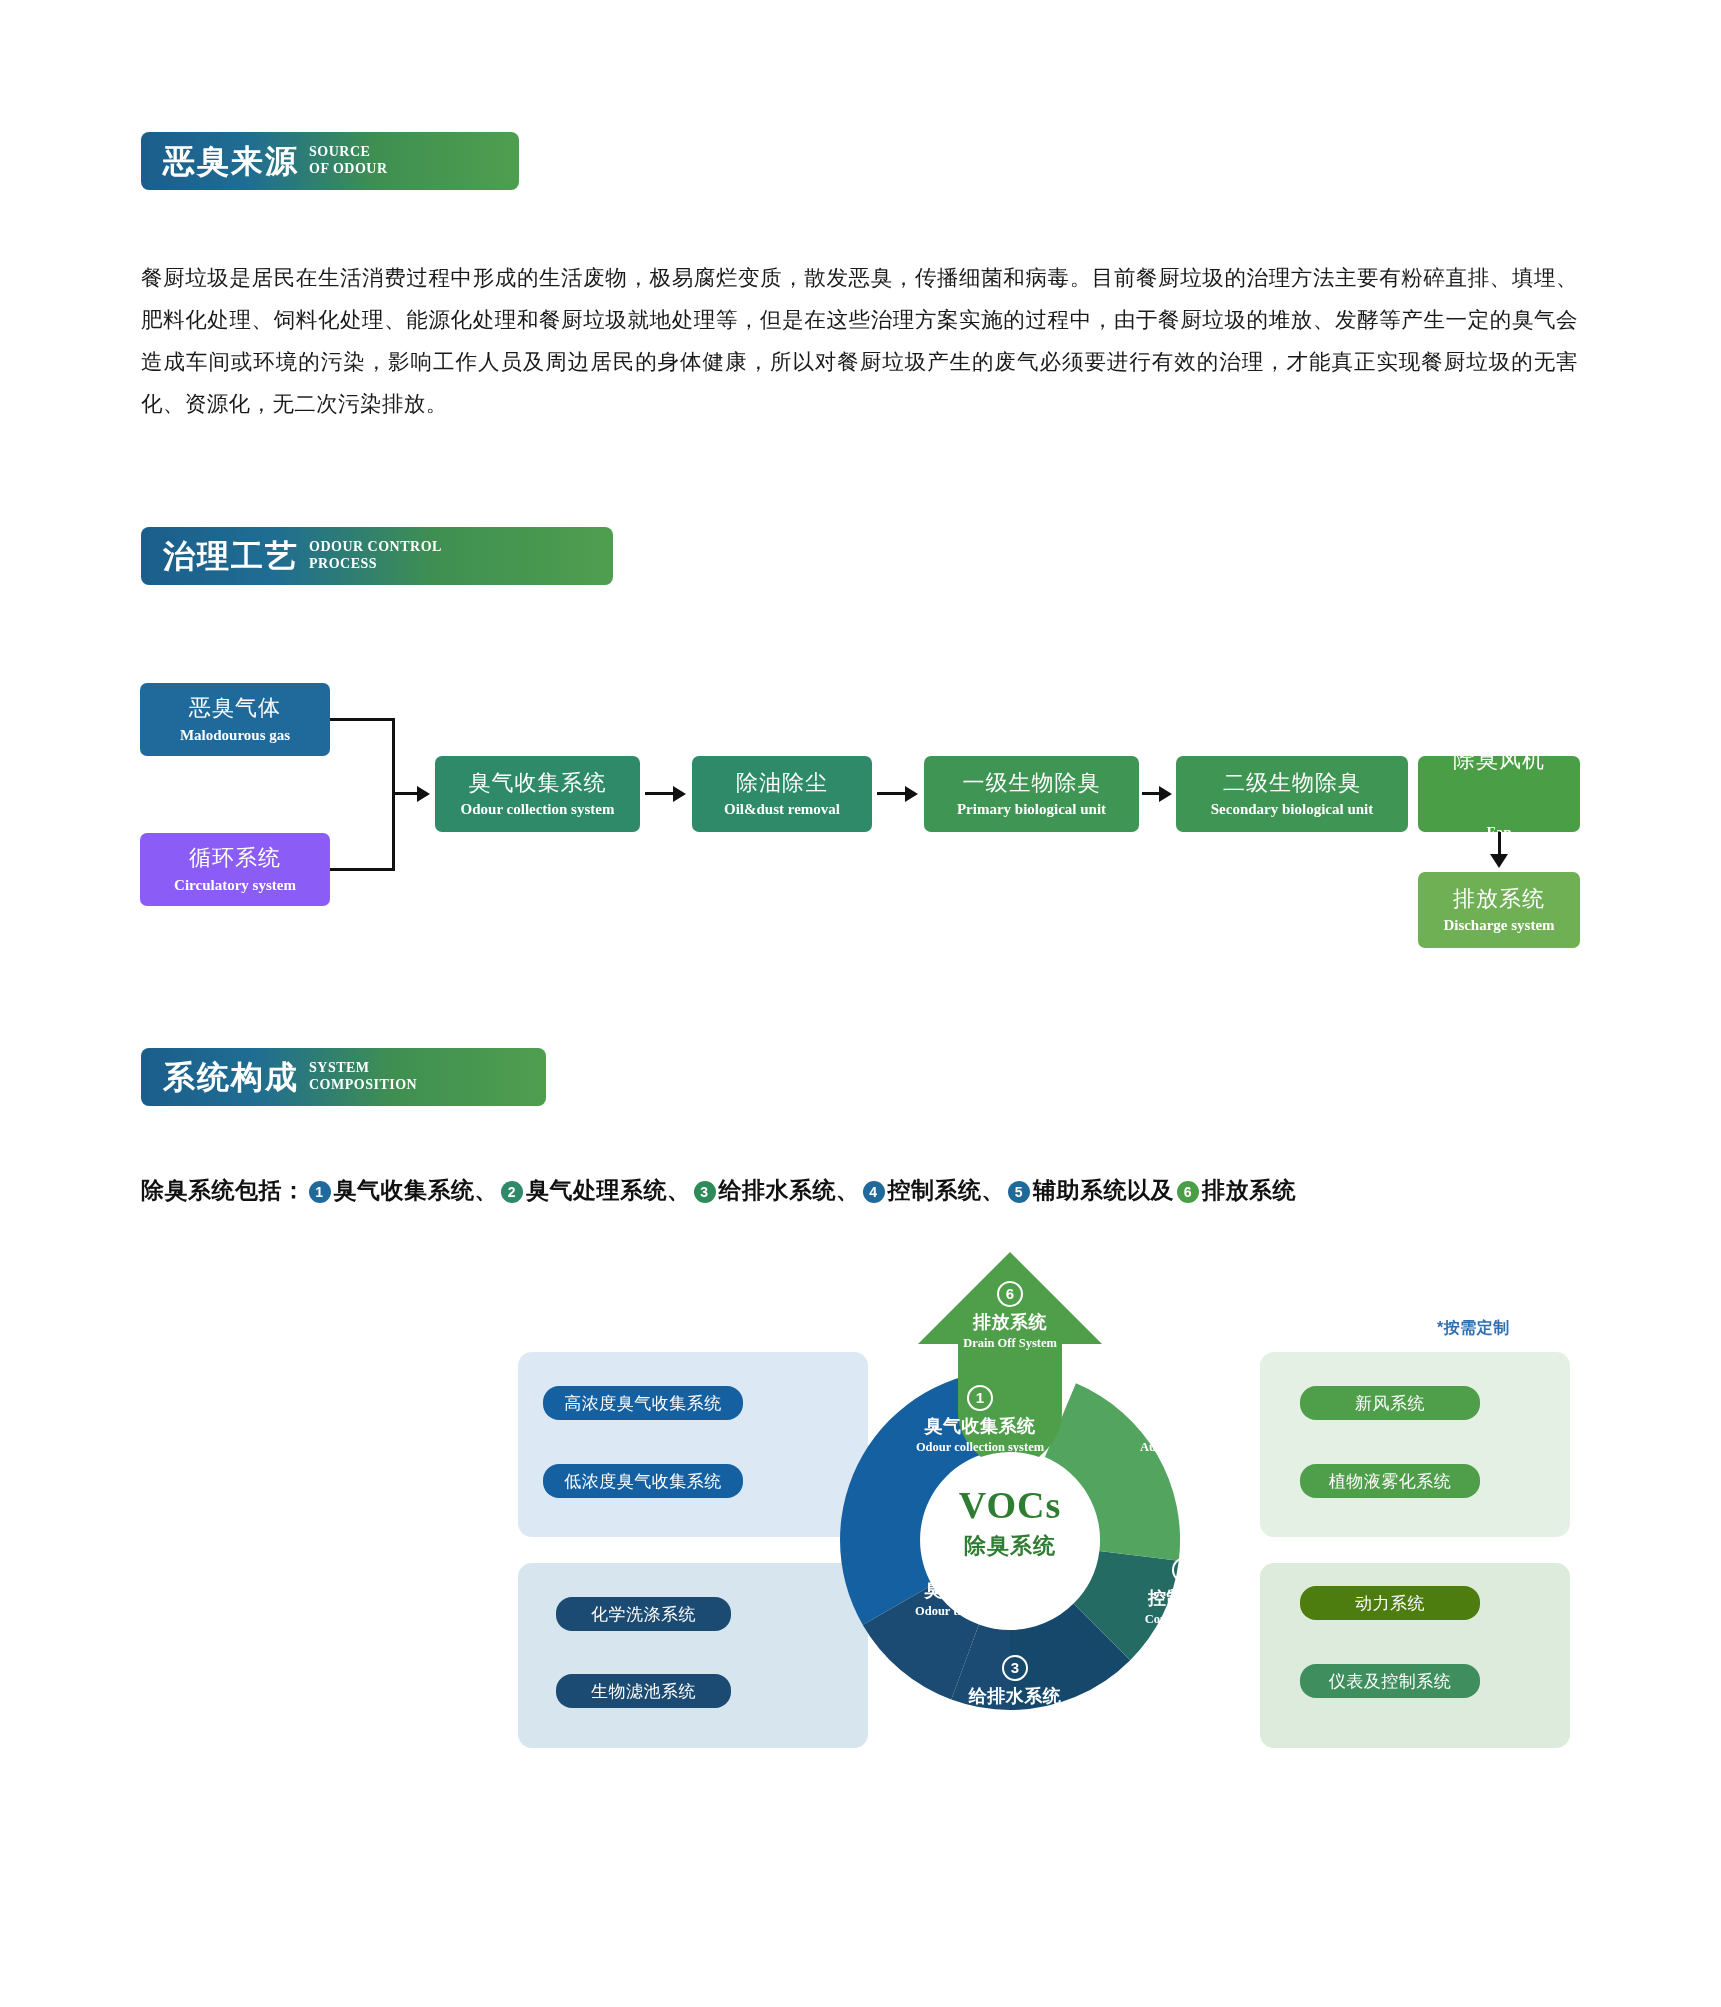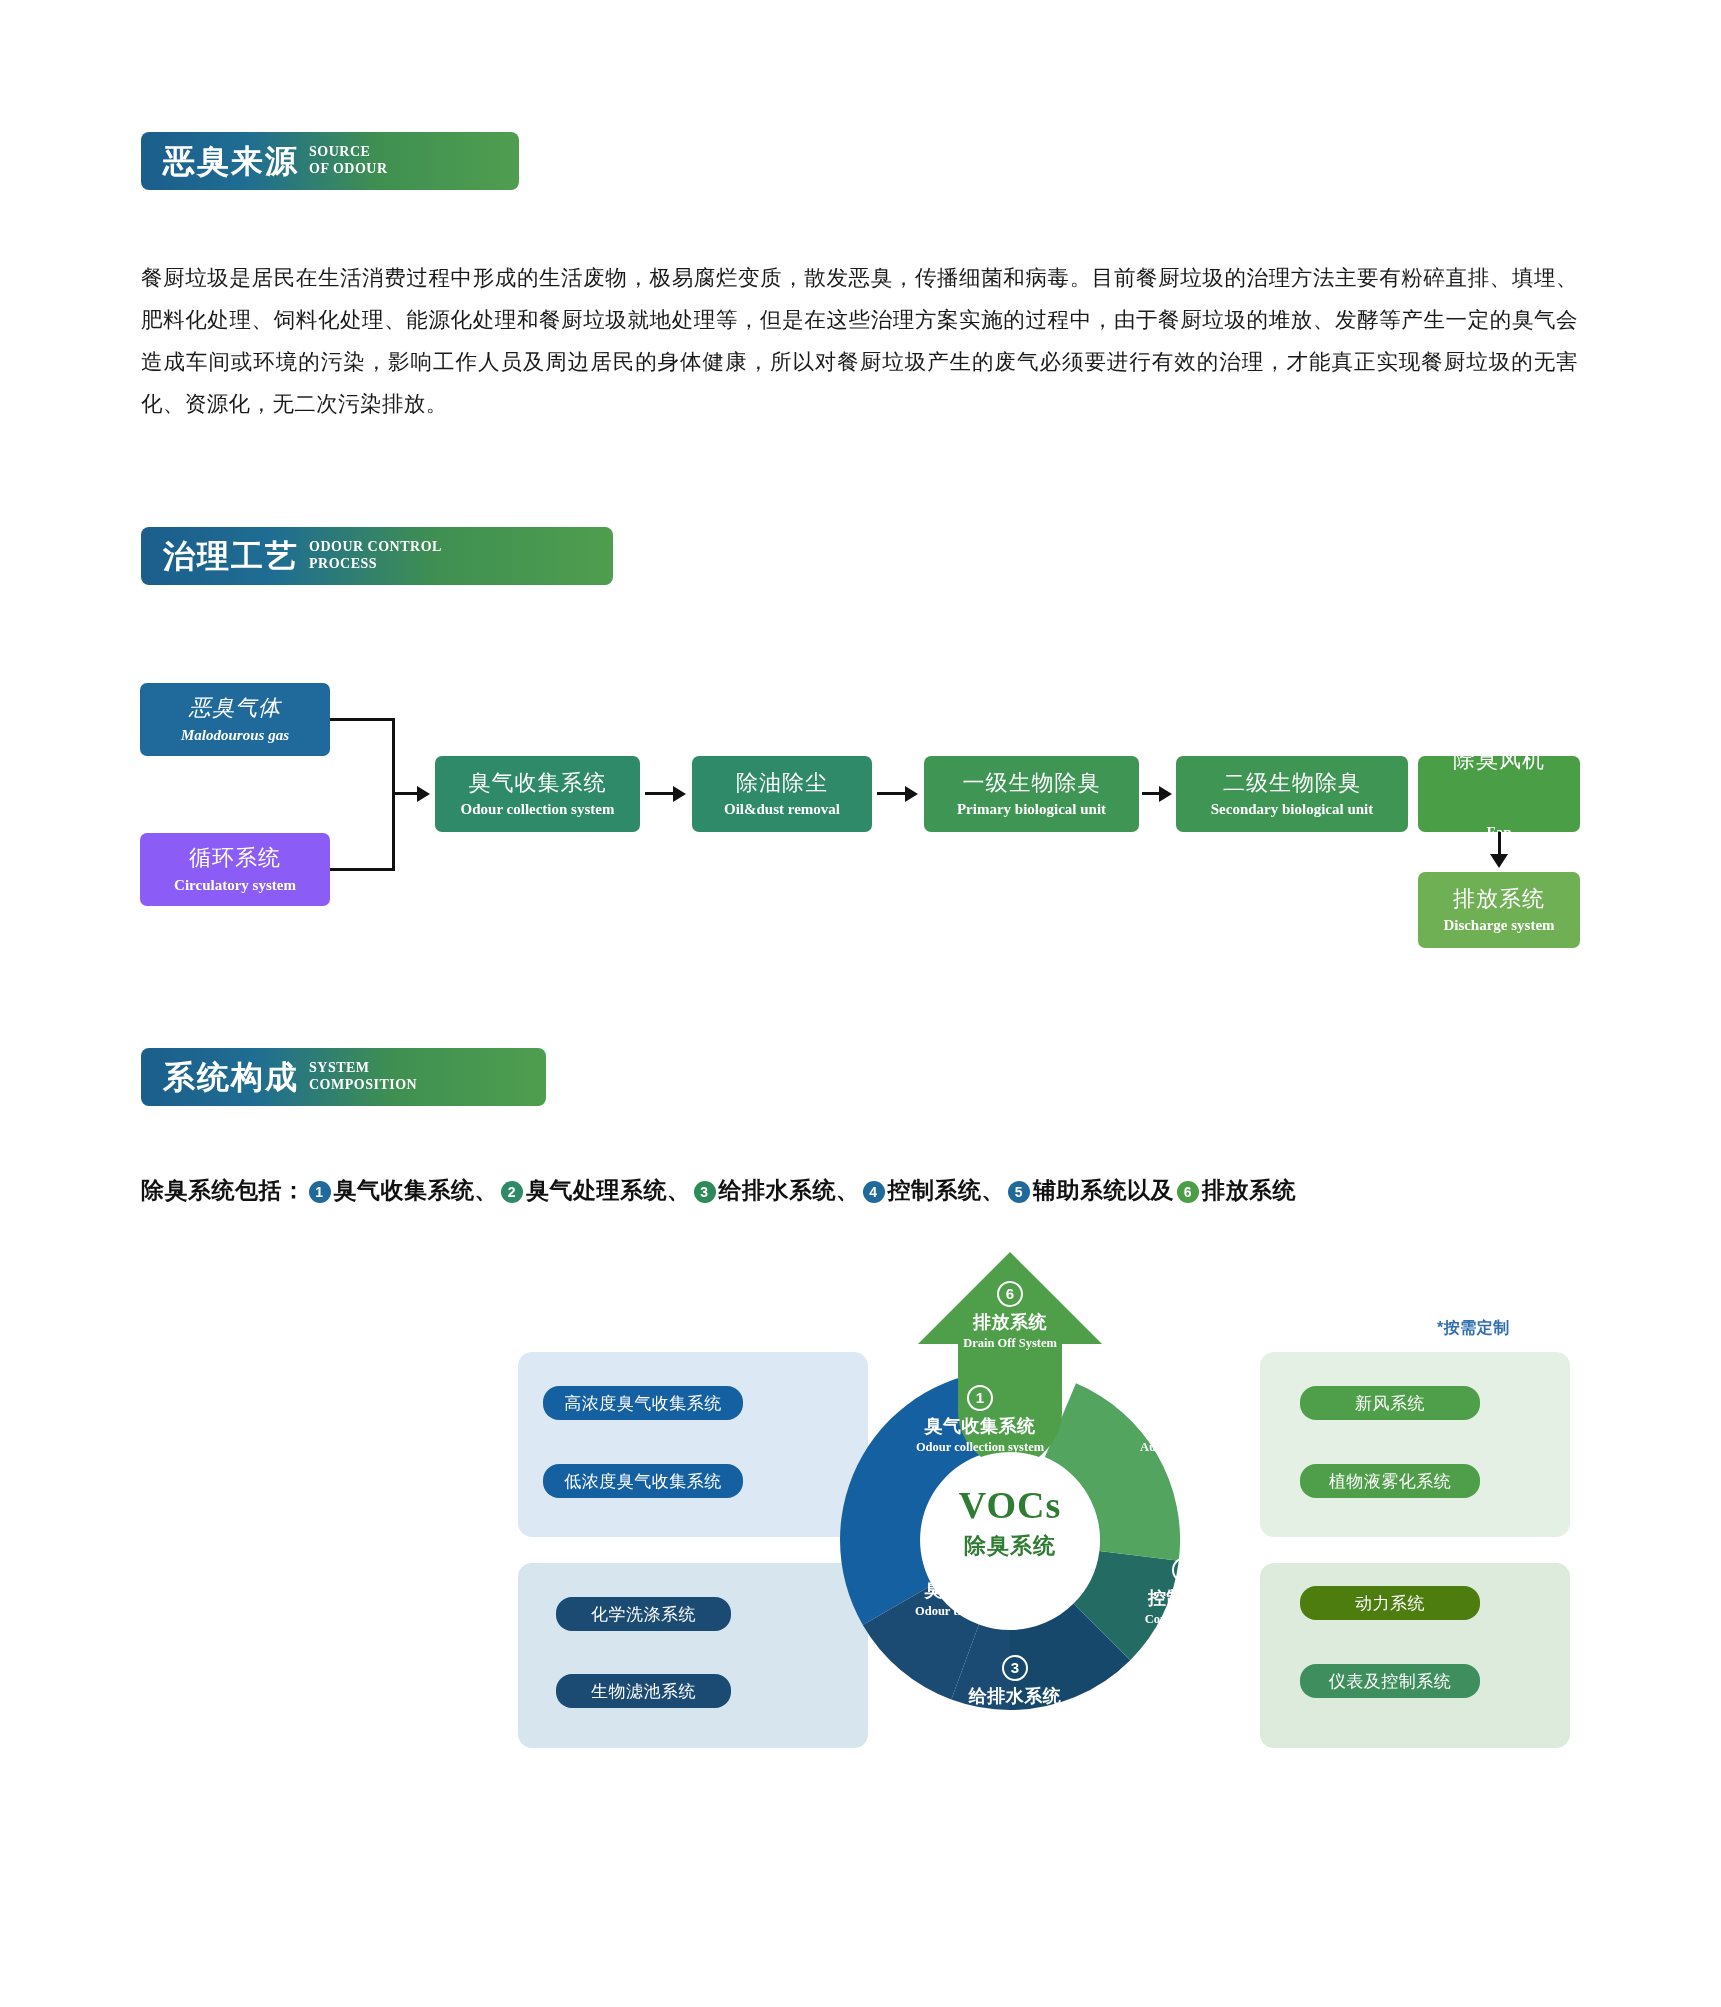--- a/index.html
+++ b/index.html
@@ -233,21 +233,21 @@
   <div class="banner" style="left:141px; top:527px; width:472px;">
     <span class="cn">治理工艺</span>
     <span class="en">
       <span>ODOUR CONTROL</span>
       <span>PROCESS</span>
     </span>
   </div>
 
   <div class="flowbox">
 
-    <div class="node" style="left:0px; top:13px; width:190px; height:73px; background:#1f6a9a;font-style:italic;">
+    <div class="node" style="left:0px; top:13px; width:190px; height:73px; background:#1f6a9a;">
       <span class="n-cn">恶臭气体</span>
       <span class="n-en">Malodourous gas</span>
     </div>
 
     <div class="node" style="left:0px; top:163px; width:190px; height:73px; background:#8b5cf6;">
       <span class="n-cn">循环系统</span>
       <span class="n-en">Circulatory system</span>
     </div>
 
     <div class="arrowline" style="left:190px; top:48px; width:65px; height:3px;"></div>

